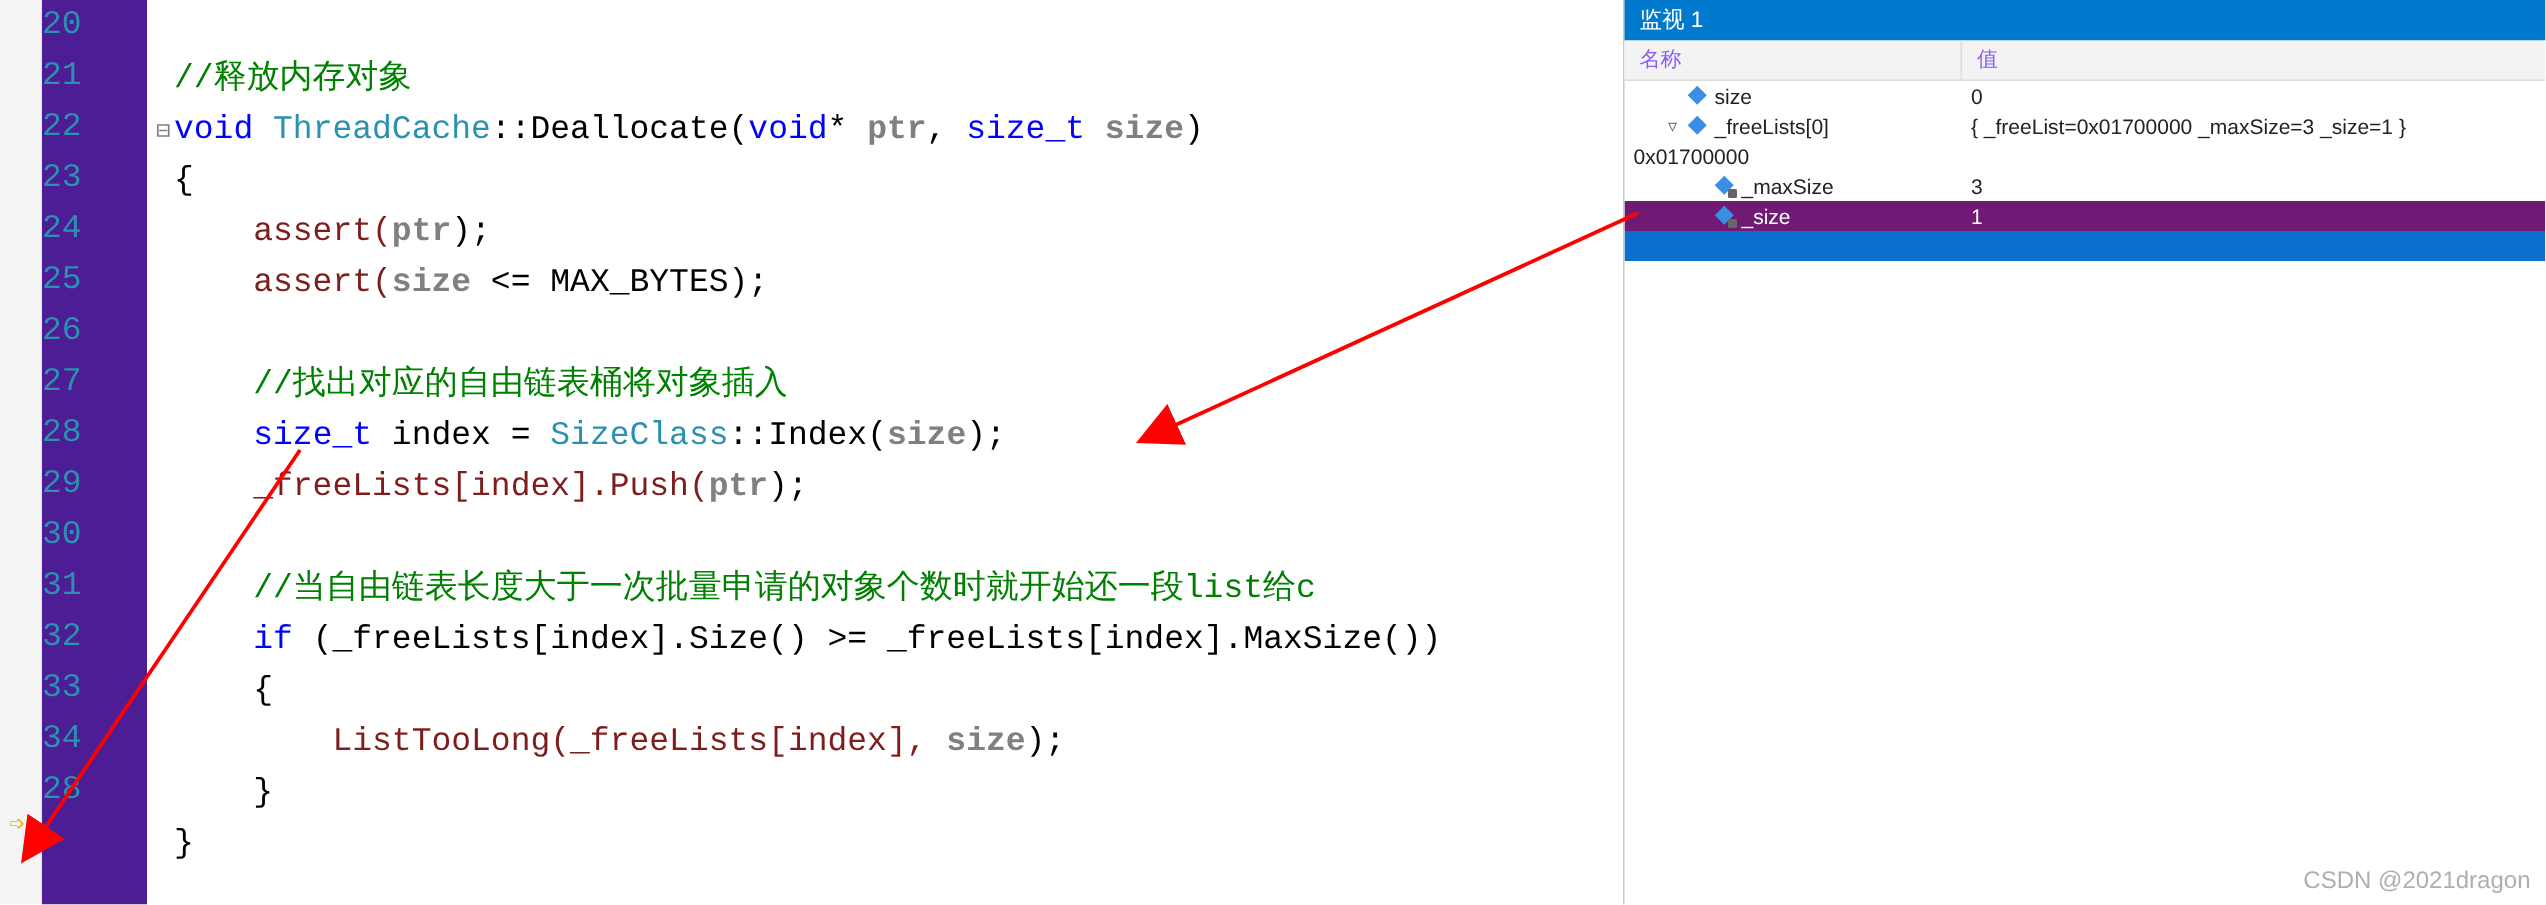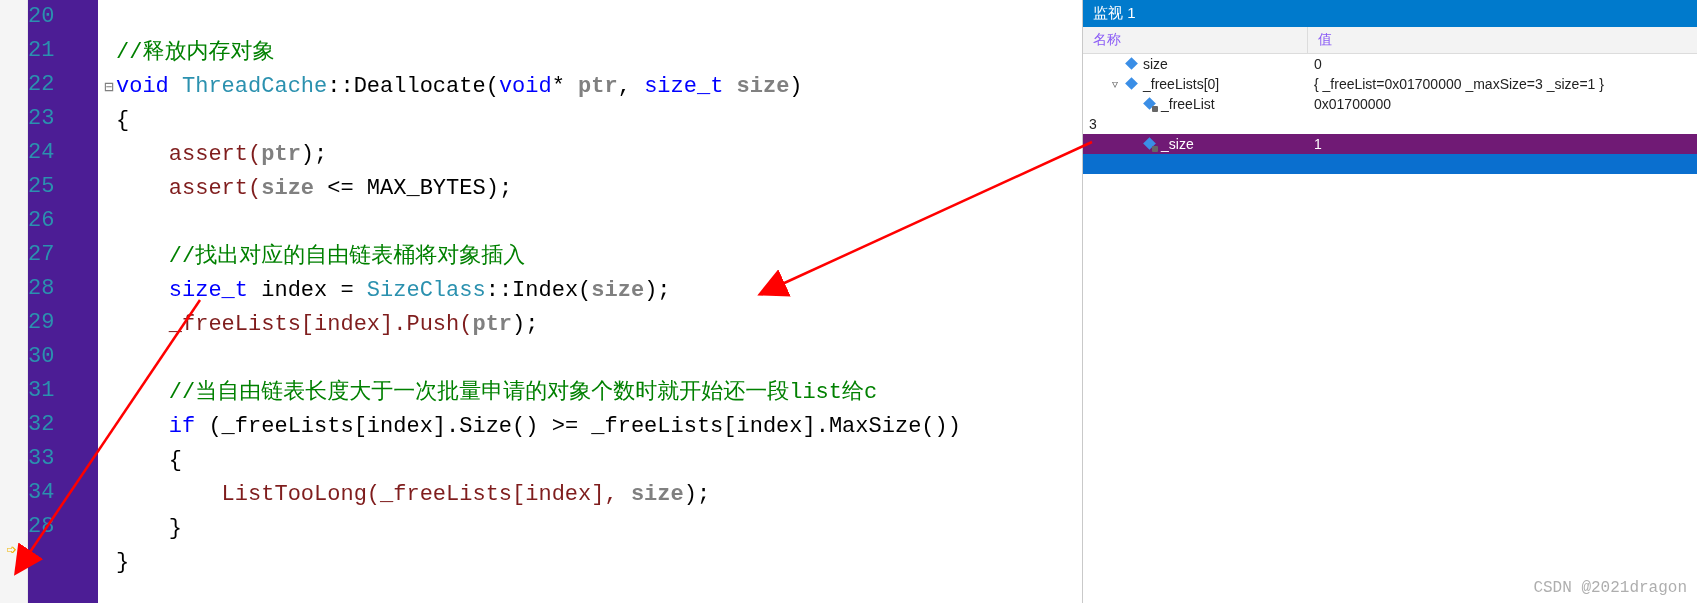--- a/index.html
+++ b/index.html
@@ -124,21 +124,21 @@
   .indent2 { width: 34px; display: inline-block; }
 
   
   .arrows {
     position: absolute; left: 0; top: 0; width: 1697px; height: 603px;
     pointer-events: none;
   }
   .watermark {
     position: absolute;
     right: 10px; bottom: 6px;
-    font-family: Liberation Mono, monospace;
+    font-family: Liberation Sans, sans-serif;
     font-size: 16px;
     color: rgba(120,120,120,0.6);
   }
 </style>
 </head>
 <body>
 
 <div class="container">
 
   <div class="editor">
@@ -185,29 +185,29 @@
         <div class="wrow">
           <div class="c1">
             <span class="indent1"></span>
             <span class="exp">▿</span>
             <span class="wicon cube"></span>
             <span>_freeLists[0]</span>
           </div>
           <div class="c2">{ _freeList=0x01700000 _maxSize=3 _size=1 }</div>
         </div>
         <div class="wrow">
+          <div class="c2">0x01700000</div>
+        </div>
+        <div class="wrow">
           <div class="c1">
             <span class="indent2"></span>
             <span class="exp"></span>
             <span class="wicon cube locked"></span>
-            <span>_freeList</span>
-          </div>
-          <div class="c2">0x01700000</div>
-        </div>
-        <div class="wrow">
+            <span>_maxSize</span>
+          </div>
           <div class="c2">3</div>
         </div>
         <div class="wrow sel">
           <div class="c1">
             <span class="indent2"></span>
             <span class="exp"></span>
             <span class="wicon cube locked"></span>
             <span>_size</span>
           </div>
           <div class="c2">1</div>

